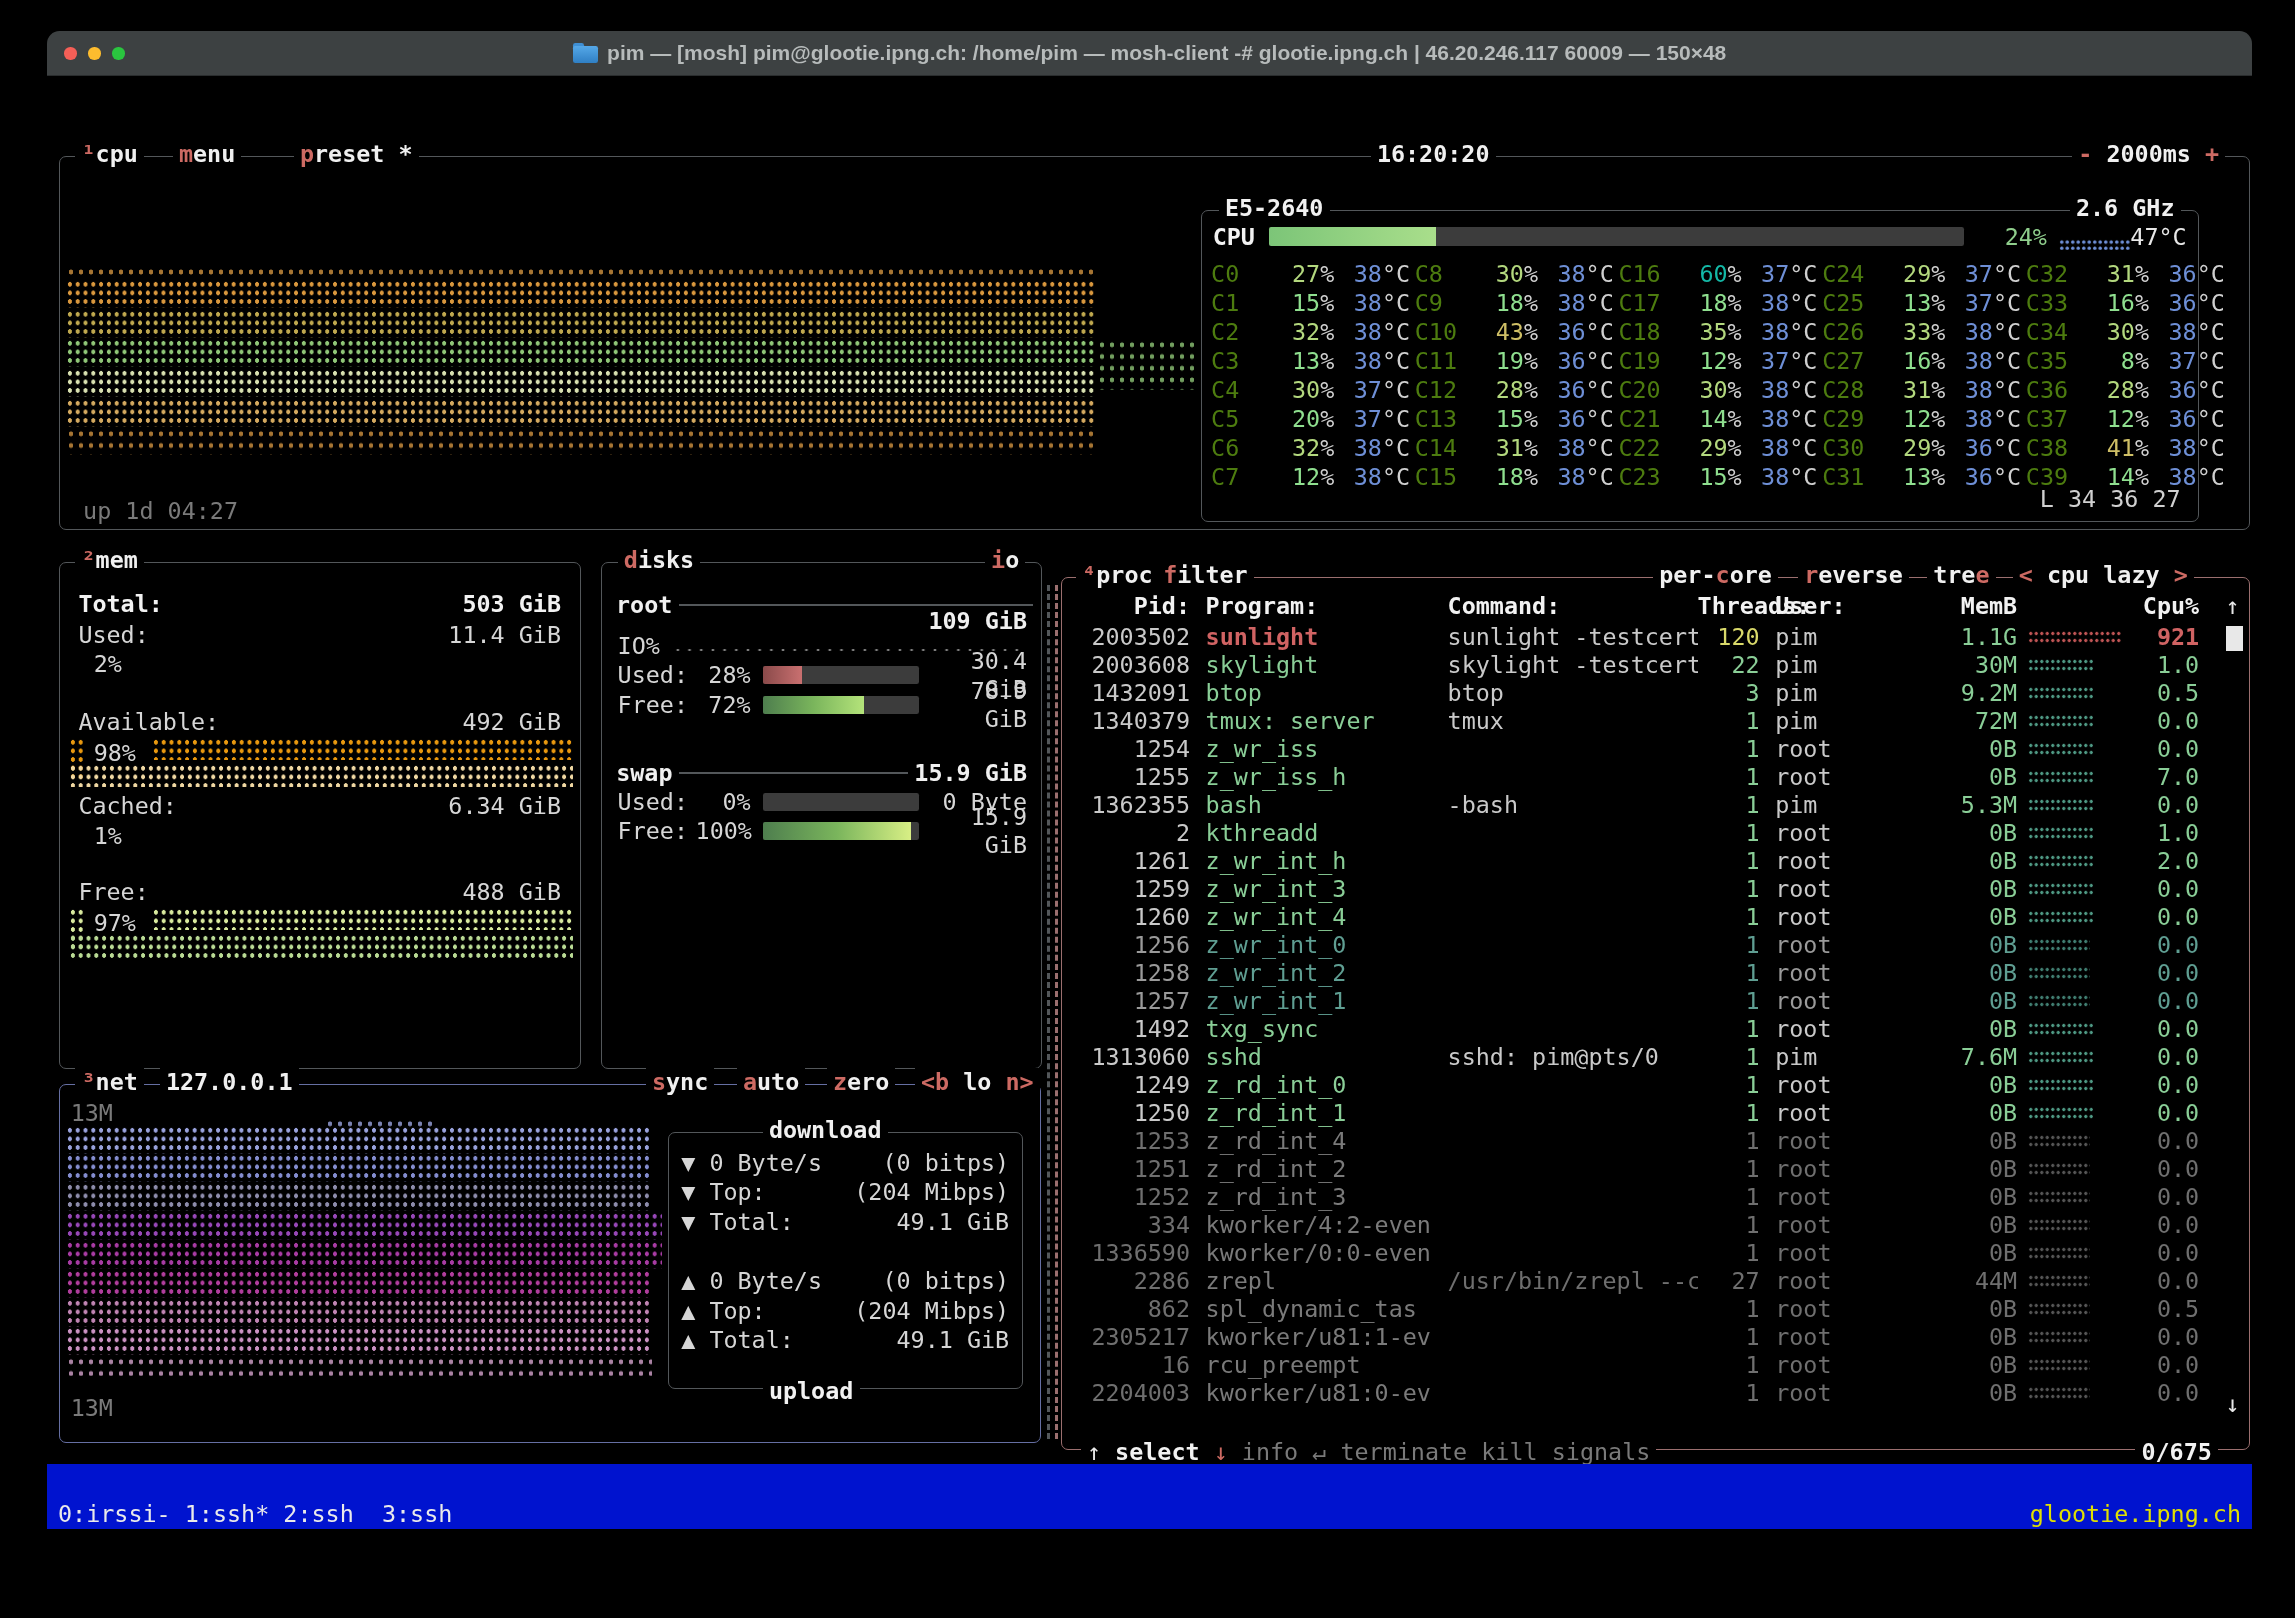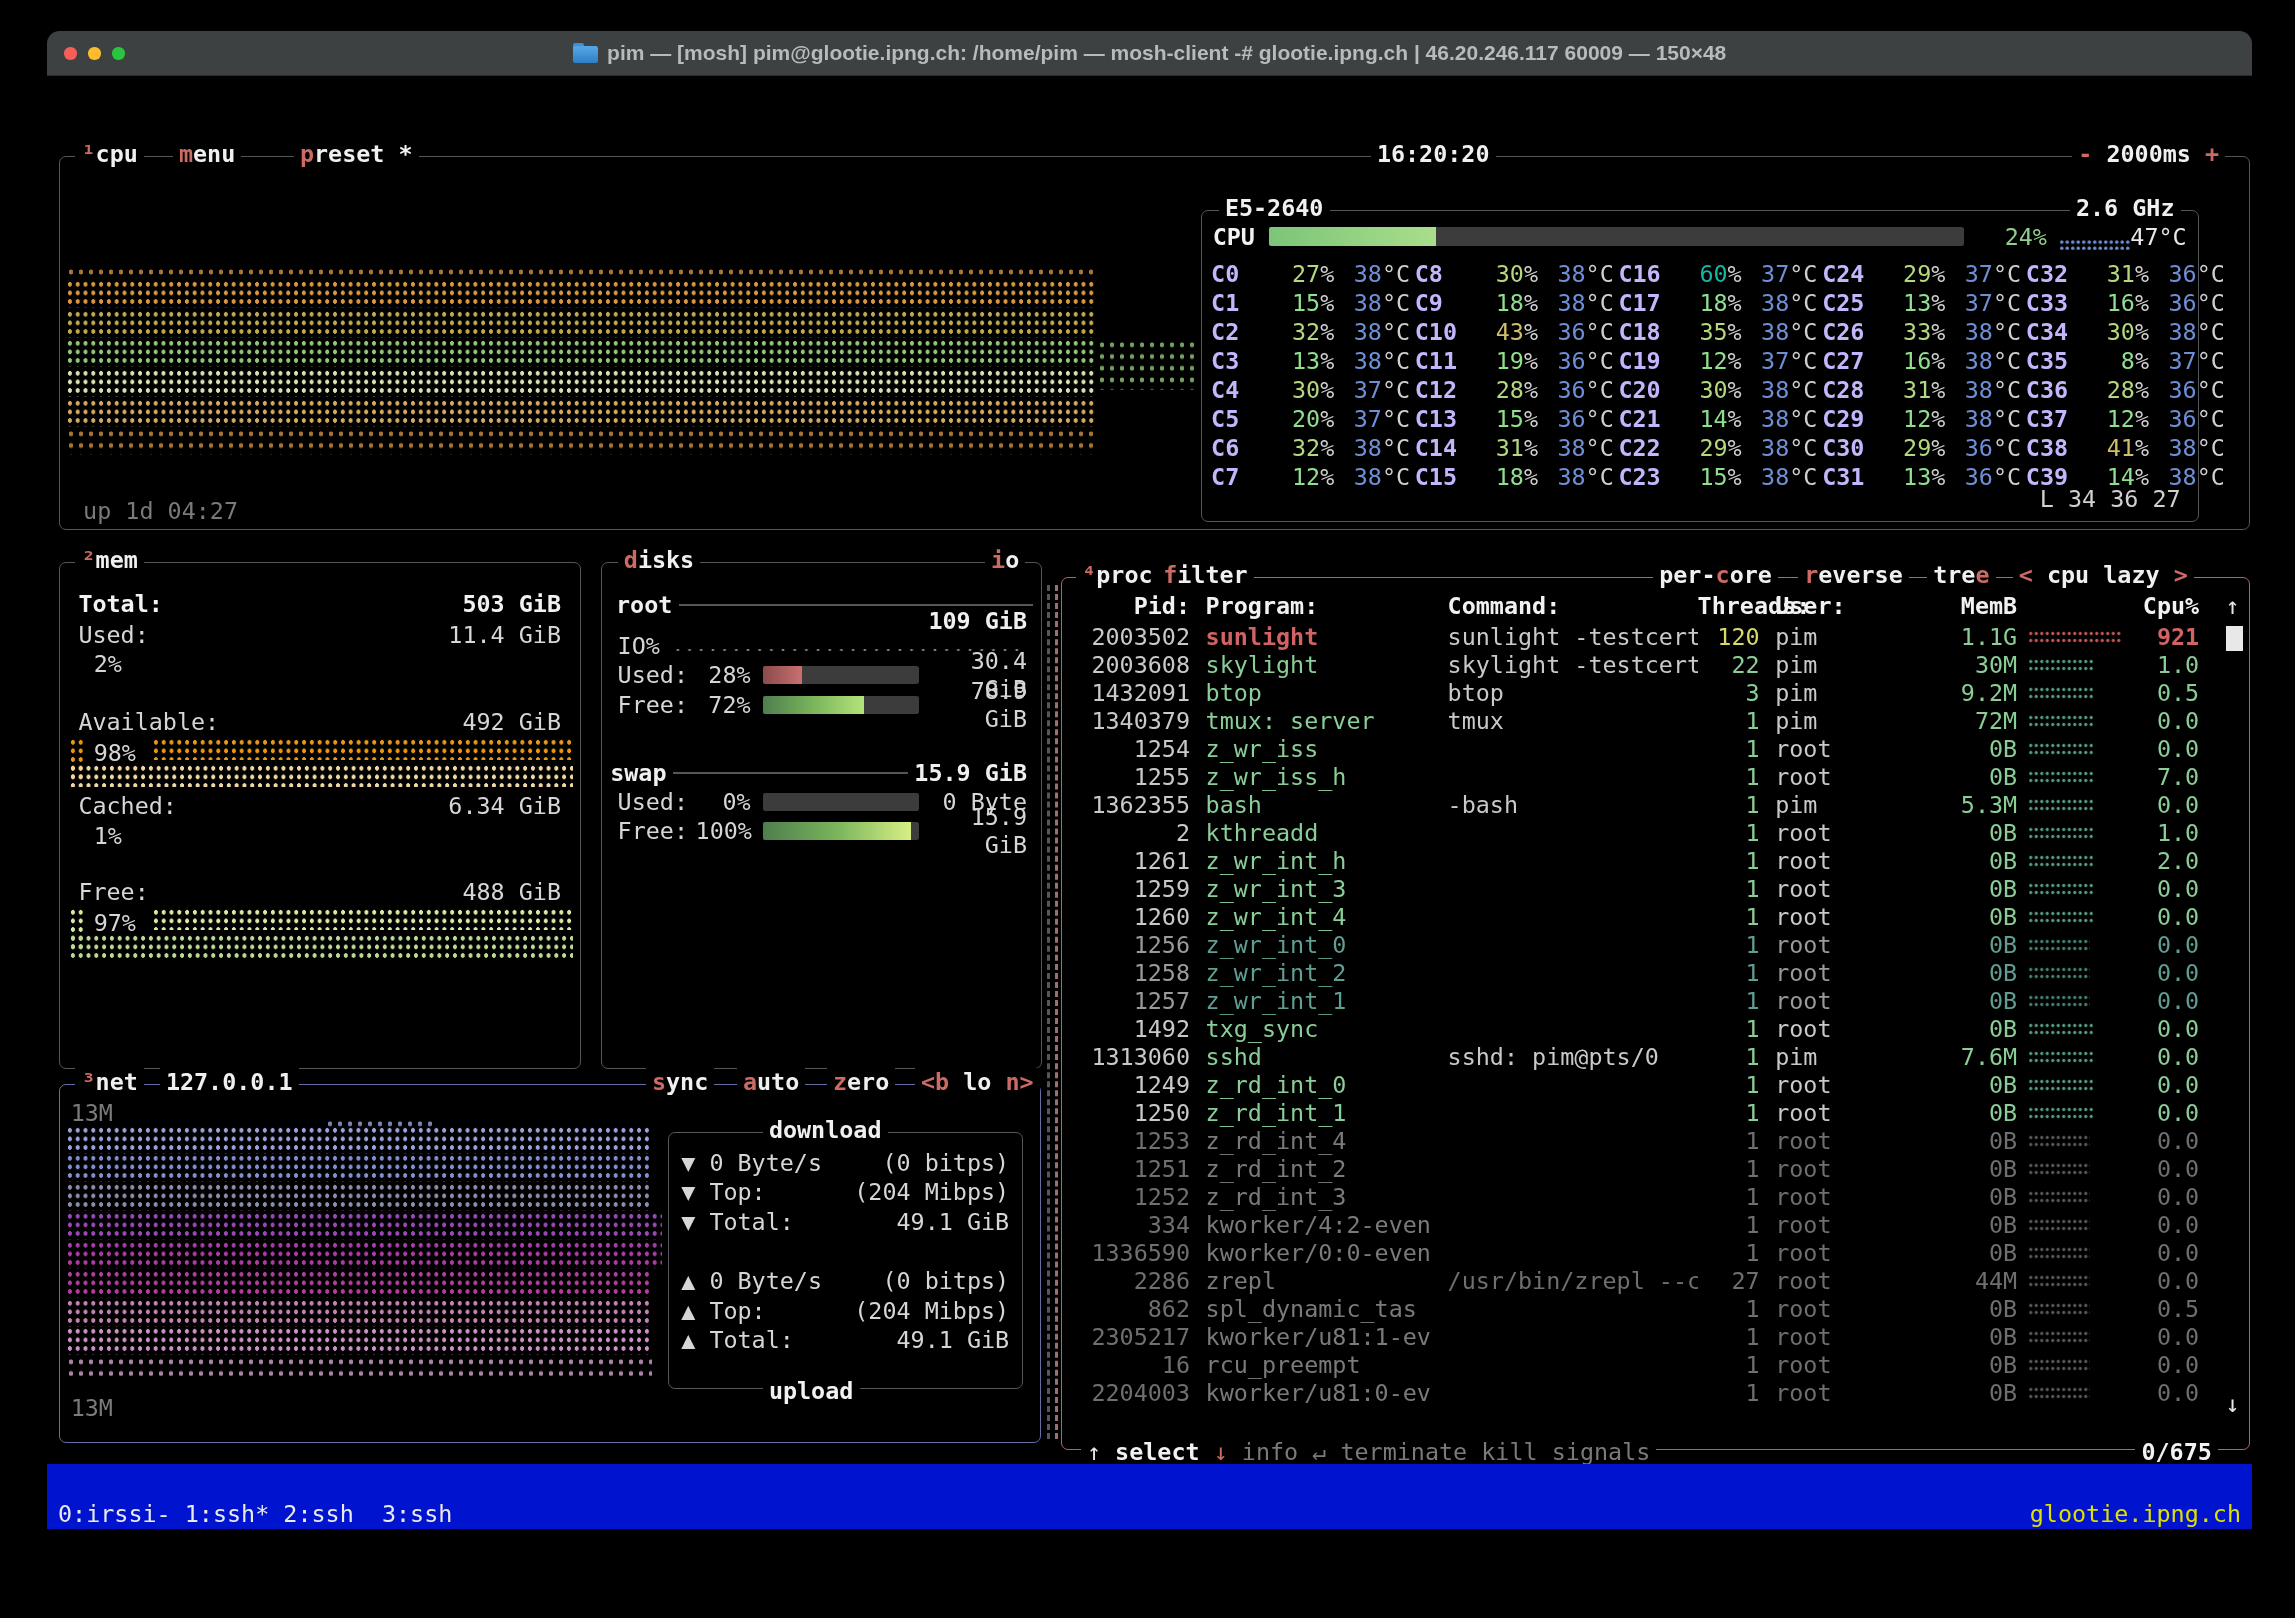--- a/index.html
+++ b/index.html
@@ -43,21 +43,21 @@
   .dots.sparse{background-size:10px 11.7px;opacity:.8;}
   .dots.fine{background-image:radial-gradient(currentColor 1.4px,transparent 1.8px);background-size:5.5px 6.2px;}
   .bar{height:18.7px;background:#3c3c3c;border-radius:2.3px;position:relative;overflow:hidden;}
   .bar .fill{position:absolute;left:0;top:0;bottom:0;}
   .iodots{background-image:radial-gradient(#7f7f7f 1.4px,transparent 1.9px);background-size:11.7px 6.2px;height:6.2px;}
   .vdash{position:absolute;width:0;border-left:3.1px dashed #53575a;}
   .vdash.brown{border-left-color:#9b6f6f;}
   
   .corerow{display:flex;height:29px;align-items:center;}
   .corecell{display:flex;width:199px;align-items:center;}
-  .corecell .cname{width:48px;font-weight:bold;color:#c4b5fd;}
+  .corecell .cname{width:48px;font-weight:normal;color:#4d7c0f;}
   .corecell .cpct{width:62px;text-align:right;}
   .corecell .csign{color:#d0d0d0;}
   .corecell .ctemp{width:48px;text-align:right;color:#6e8fd6;}
   .corecell .cunit{color:#cfcfcf;}
   .coresep{width:1.6px;height:26.5px;background:#2e2e2e;margin-right:4.7px;}
   
   .pr{display:flex;height:28px;align-items:center;white-space:pre;}
   .pr>.pid{width:117px;text-align:right;}
   .pr>.prog{width:242px;margin-left:15.6px;overflow:hidden;}
   .pr>.cmd{width:250px;overflow:hidden;}
@@ -516,21 +516,21 @@
       <div style="position:absolute;left:15.6px;top:128px;right:14px;height:28px;display:flex;align-items:center;">
         <span style="width:78px;">Free:</span>
         <span style="width:55px;text-align:right;">72%</span>
         <div class="bar" style="width:156px;margin-left:12.5px;">
             <div class="fill" id="root-free-fill" style="background: linear-gradient(90deg, rgb(78, 126, 78), rgb(122, 181, 92), rgb(180, 227, 122)); width: 65%;"></div>
           </div>
         <span style="flex:1;text-align:right;">78.9 GiB</span>
       </div>
 
       <div class="rule" style="left:7.8px;right:7.8px;top:209px;"></div>
-      <span class="blabel" style="left:2px;top:196px;">swap</span>
+      <span class="blabel" style="left:8px;top:196px;">swap</span>
       <span class="blabel" style="right:7.8px;top:196px;">15.9 GiB</span>
 
       <div style="position:absolute;left:15.6px;top:225px;right:14px;height:28px;display:flex;align-items:center;">
         <span style="width:78px;">Used:</span>
         <span style="width:55px;text-align:right;">0%</span>
         <div class="bar" style="width:156px;margin-left:12.5px;">
             <div class="fill" id="swap-used-fill" style="background: linear-gradient(90deg, rgb(138, 74, 74), rgb(201, 112, 112)); width: 0%;"></div>
           </div>
         <span style="flex:1;text-align:right;">0 Byte</span>
       </div>

